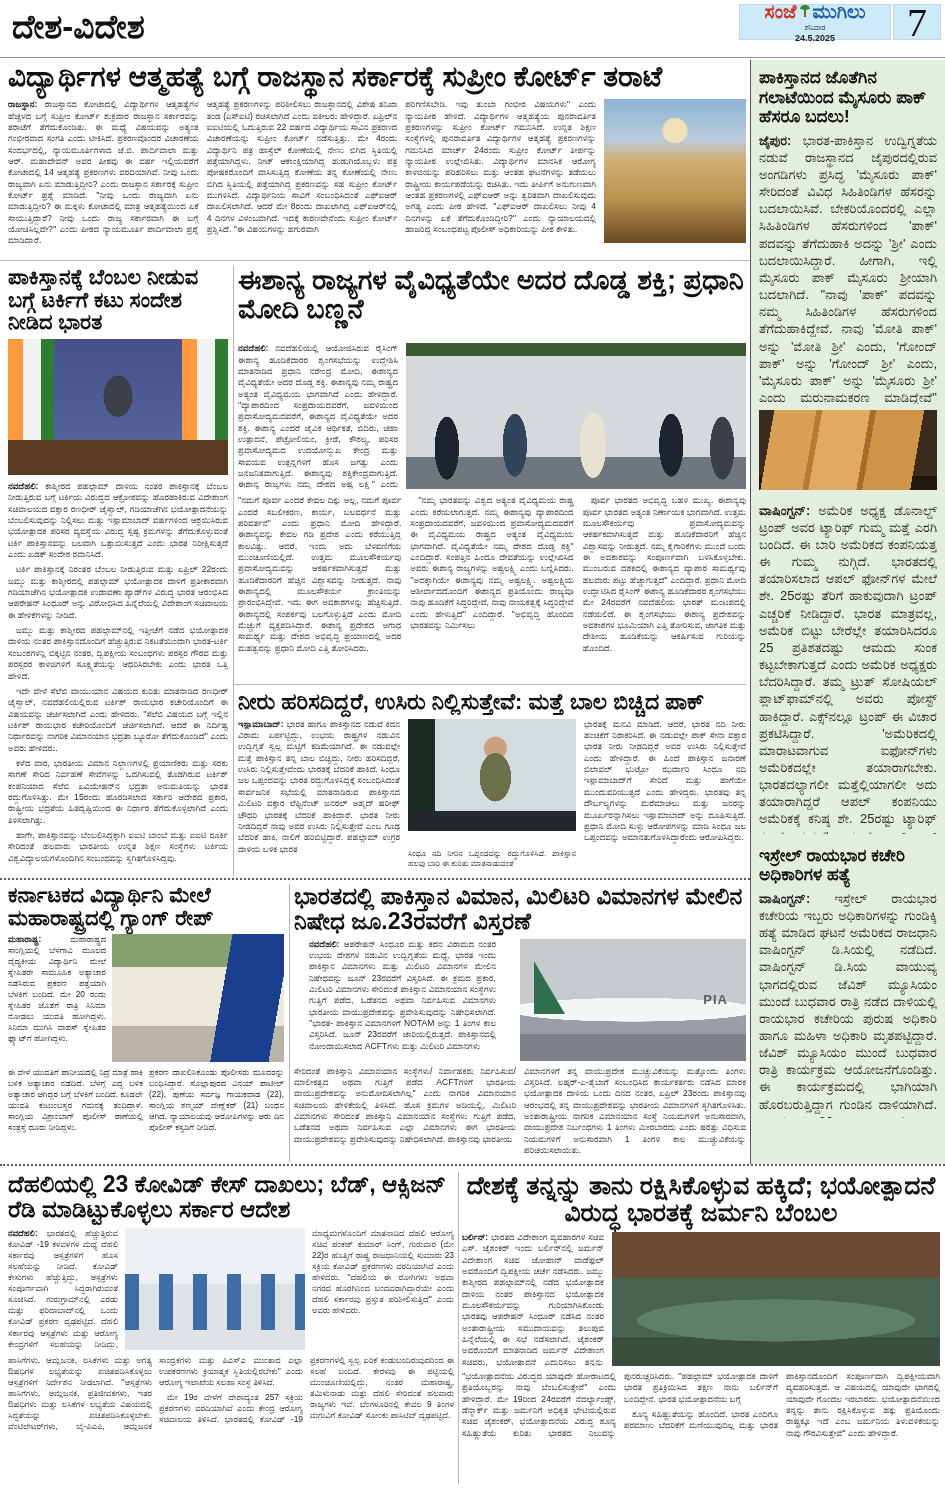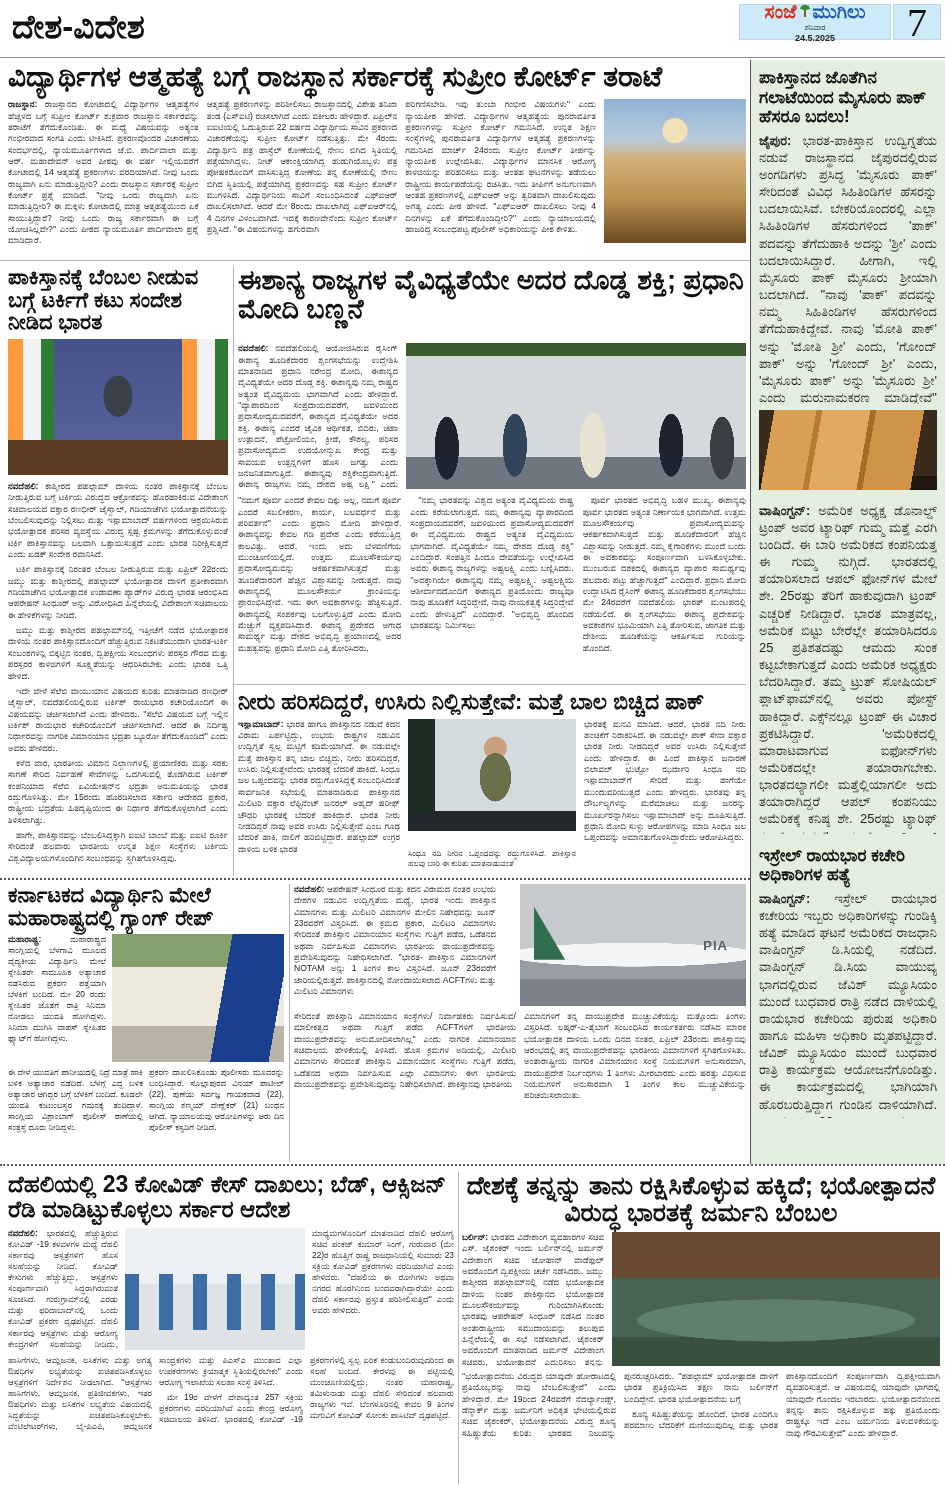--- a/index.html
+++ b/index.html
@@ -105,21 +105,21 @@
   #art-gangrape{left:8px;top:884px;width:276px;height:278px;}
   #art-gangrape .headline{font-size:21px;margin-bottom:5px;}
   #art-gangrape .row{display:flex;gap:6px;height:128px;}
   #art-gangrape .c1{width:98px;font-size:8.3px;}
   .ph-police{flex:1;height:128px;}
   #art-gangrape .below{display:flex;gap:6px;margin-top:5px;height:86px;}
   #art-gangrape .below .c{flex:1;font-size:8.3px;}
   
   #art-pia{left:294px;top:884px;width:452px;height:278px;}
   #art-pia .headline{font-size:23px;margin-bottom:5px;}
-  #art-pia .row{display:flex;gap:24px;height:122px;}
+  #art-pia .row{display:flex;gap:24px;height:122px;margin-left:15px;}
   #art-pia .c1{flex:1;}
   .ph-pia{width:226px;height:122px;}
   #art-pia .below{display:flex;gap:8px;margin-top:5px;height:92px;}
   #art-pia .below .c{flex:1;}
   
   #art-covid{left:8px;top:1172px;width:446px;height:312px;}
   #art-covid .headline{font-size:23px;margin-bottom:6px;}
   #art-covid .row{display:flex;gap:7px;height:122px;}
   #art-covid .c0{width:110px;font-size:8.4px;}
   .ph-hospital{width:180px;height:122px;}
@@ -243,20 +243,21 @@
           <p>ಈ ವೇಳೆ ಯುವತಿಗೆ ಪಾನೀಯದಲ್ಲಿ ನಿದ್ರೆ ಮಾತ್ರೆ ಹಾಕಿ ಬಳಿಕ ಅತ್ಯಾಚಾರ ನಡೆದಿದೆ. ಬೆಳಗ್ಗೆ ಎದ್ದ ಬಳಿಕ ಅತ್ಯಾಚಾರ ಆಗಿದ್ದರ ಬಗ್ಗೆ ಬೆಳಕಿಗೆ ಬಂದಿದೆ. ಕೂಡಲೇ ಯುವತಿ ಕುಟುಂಬಸ್ಥರ ಗಮನಕ್ಕೆ ತಂದಿದ್ದಾಳೆ. ಸಾಂಗ್ಲಿಯ ವಿಶ್ರಾಂಬಾಗ್ ಪೊಲೀಸ್ ಠಾಣೆಯಲ್ಲಿ ಸಂತ್ರಸ್ತೆ ದೂರು ನೀಡಿದ್ದಳು.</p>
         </div>
       <div class="c body-txt">
           <p>ಪ್ರಕರಣ ದಾಖಲಿಸಿಕೊಂಡು ಪೊಲೀಸರು ಮೂವರನ್ನು ಬಂಧಿಸಿದ್ದಾರೆ. ಸೊಲ್ಲಾಪುರದ ವಿನಯ್ ಪಾಟೀಲ್ (22), ಪುಣೆಯ ಸರ್ವಜ್ಞ ಗಾಯಕವಾಡ (22), ಸಾಂಗ್ಲಿಯ ಶಣ್ಮಯ್ ವೇಣ್ಣೆಕರ್ (21) ಬಂಧನ ಆಗಿದೆ. ನ್ಯಾಯಾಲಯವು ಆರೋಪಿಗಳನ್ನು ಆರು ದಿನ ಪೊಲೀಸ್ ಕಸ್ಟಡಿಗೆ ನೀಡಿದೆ.</p>
         </div>
     </div>
   </div>
   <div class="vrule" style="left:289px;top:884px;height:278px;"></div>
 
   <div class="abs" id="art-pia">
+    <div class="headline">ಭಾರತದಲ್ಲಿ ಪಾಕಿಸ್ತಾನ ವಿಮಾನ, ಮಿಲಿಟರಿ ವಿಮಾನಗಳ ಮೇಲಿನ ನಿಷೇಧ ಜೂ.23ರವರೆಗೆ ವಿಸ್ತರಣೆ</div>
     <div class="row">
       <div class="c1 body-txt">
         <p><b class="dl">ನವದೆಹಲಿ:</b> <span>ಆಪರೇಷನ್ ಸಿಂಧೂರ ಮತ್ತು ಕದನ ವಿರಾಮದ ನಂತರ ಉಭಯ ದೇಶಗಳ ನಡುವಿನ ಉದ್ವಿಗ್ನತೆಯ ಮಧ್ಯೆ, ಭಾರತ ಇಂದು ಪಾಕಿಸ್ತಾನ ವಿಮಾನಗಳು ಮತ್ತು ಮಿಲಿಟರಿ ವಿಮಾನಗಳ ಮೇಲಿನ ನಿಷೇಧವನ್ನು ಜೂನ್ 23ರವರೆಗೆ ವಿಸ್ತರಿಸಿದೆ. ಈ ಕ್ರಮದ ಪ್ರಕಾರ, ಮಿಲಿಟರಿ ವಿಮಾನಗಳು ಸೇರಿದಂತೆ ಪಾಕಿಸ್ತಾನ ವಿಮಾನಯಾನ ಸಂಸ್ಥೆಗಳು ಗುತ್ತಿಗೆ ಪಡೆದ, ಒಡೆತನದ ಅಥವಾ ನಿರ್ವಹಿಸುವ ವಿಮಾನಗಳು ಭಾರತೀಯ ವಾಯುಪ್ರದೇಶವನ್ನು ಪ್ರವೇಶಿಸುವುದನ್ನು ನಿಷೇಧಿಸಲಾಗಿದೆ. ''ಭಾರತ- ಪಾಕಿಸ್ತಾನ ವಿಮಾನಗಳಿಗೆ NOTAM ಅನ್ನು 1 ತಿಂಗಳ ಕಾಲ ವಿಸ್ತರಿಸಿದೆ. ಜೂನ್ 23ರವರೆಗೆ ಜಾರಿಯಲ್ಲಿರುತ್ತದೆ. ಪಾಕಿಸ್ತಾನದಲ್ಲಿ ನೋಂದಾಯಿಸಲಾದ ACFTಗಳು ಮತ್ತು ಮಿಲಿಟರಿ ವಿಮಾನಗಳು</span></p>
       </div>
       <div class="ph ph-pia">
         <span class="pia-label">PIA</span>
       </div>
     </div>
     <div class="below">
       <div class="c body-txt">

